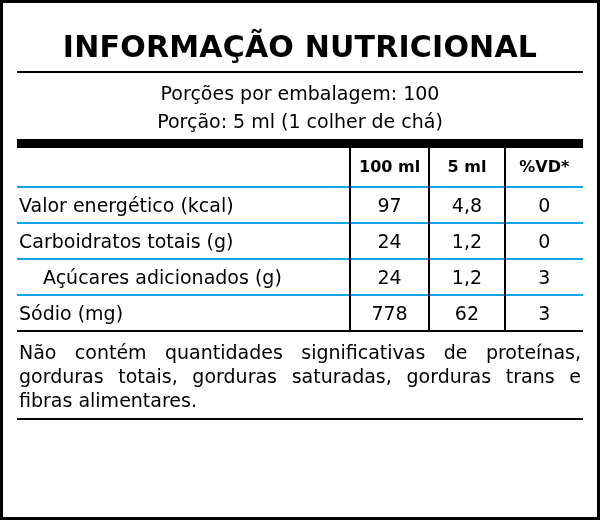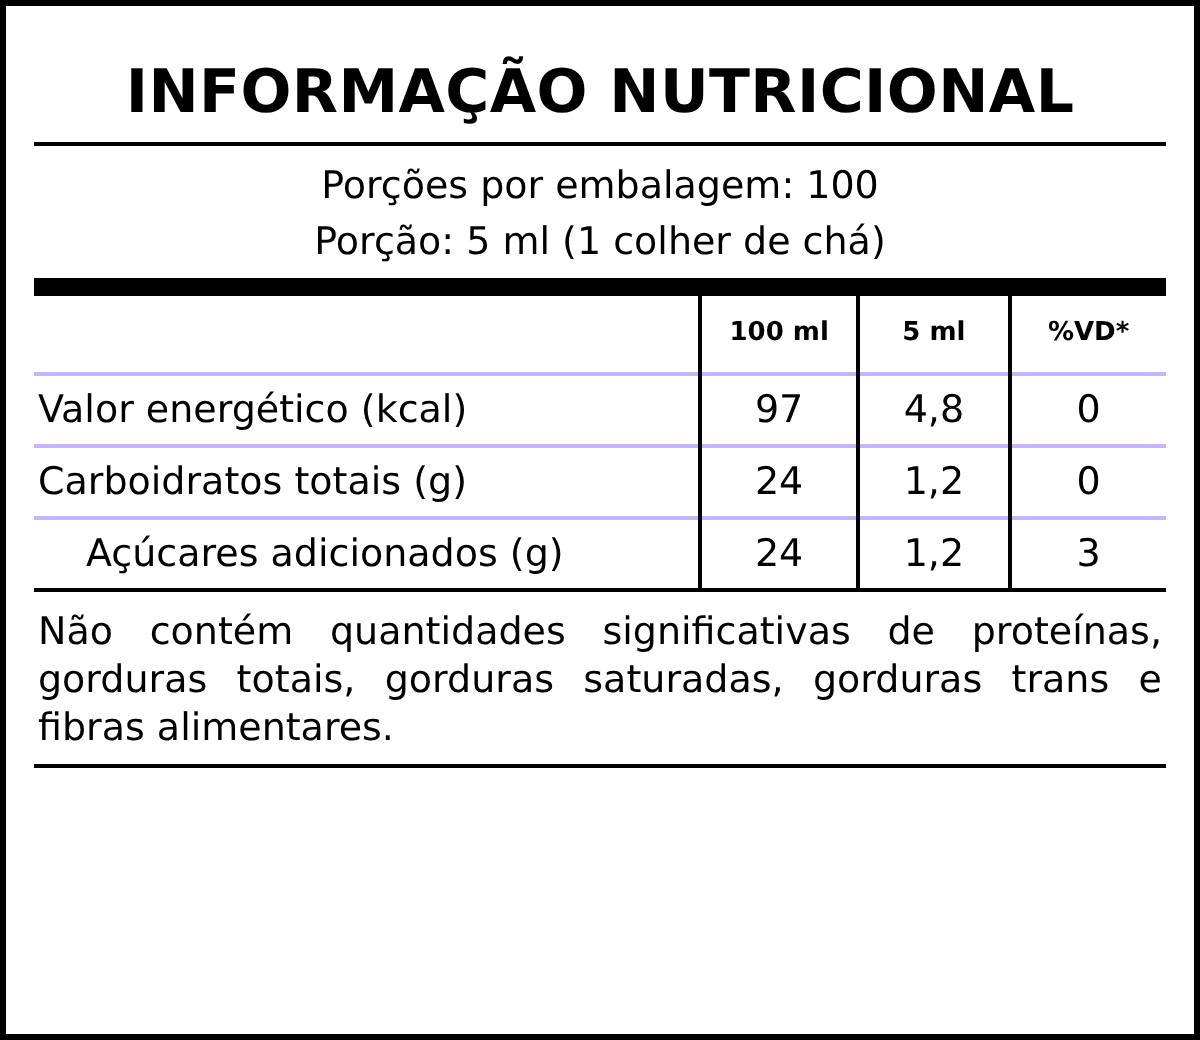--- a/index.html
+++ b/index.html
@@ -59,21 +59,21 @@
     border-collapse: collapse;
     font-size: 19px;
   }
   table.nutri td, table.nutri th {
     padding: 0;
     margin: 0;
     vertical-align: middle;
   }
   .hdr td {
     font-weight: bold;
-    font-size: 13px;
+    font-size: 16px;
     text-align: center;
     height: 38px;
     padding: 2px 0 4px 0;
   }
   .hdr td.namecol {
     text-align: left;
   }
   td.namecol {
     text-align: left;
     padding-left: 2px;
@@ -87,21 +87,21 @@
     text-align: center;
     width: 72px;
   }
   td.vdcol {
     text-align: center;
     width: 76px;
   }
   .row td {
     height: 34px;
     padding: 1px 0 3px 0;
-    border-top: 2px solid #c4b5fd;
+    border-top: 2px solid #0ea5e9;
   }
   .row td.namecol { padding-left: 2px; }
   .row.indent1 td.namecol { padding-left: 10px; }
   .row.indent2 td.namecol { padding-left: 26px; }
   
   .vsep-l { border-left: 2px solid #000000; }
   .hdr td.vsep-l { border-left: 2px solid #000000; }
   .footnote {
     font-size: 19px;
     line-height: 1.28;
@@ -156,20 +156,26 @@
         </tr>
 
 
         <tr class="row indent2">
           <td class="namecol">Açúcares adicionados (g)</td>
           <td class="valcol vsep-l">24</td>
           <td class="valcol2 vsep-l">1,2</td>
           <td class="vdcol vsep-l">3</td>
         </tr>
 
+        <tr class="row">
+          <td class="namecol">Sódio (mg)</td>
+          <td class="valcol vsep-l">778</td>
+          <td class="valcol2 vsep-l">62</td>
+          <td class="vdcol vsep-l">3</td>
+        </tr>
       </tbody>
     </table>
 
     <div class="rule-thin"></div>
 
     <div class="footnote">Não contém quantidades significativas de proteínas, gorduras totais, gorduras saturadas, gorduras trans e fibras alimentares.</div>
 
     <div class="rule-thin"></div>
 
 

